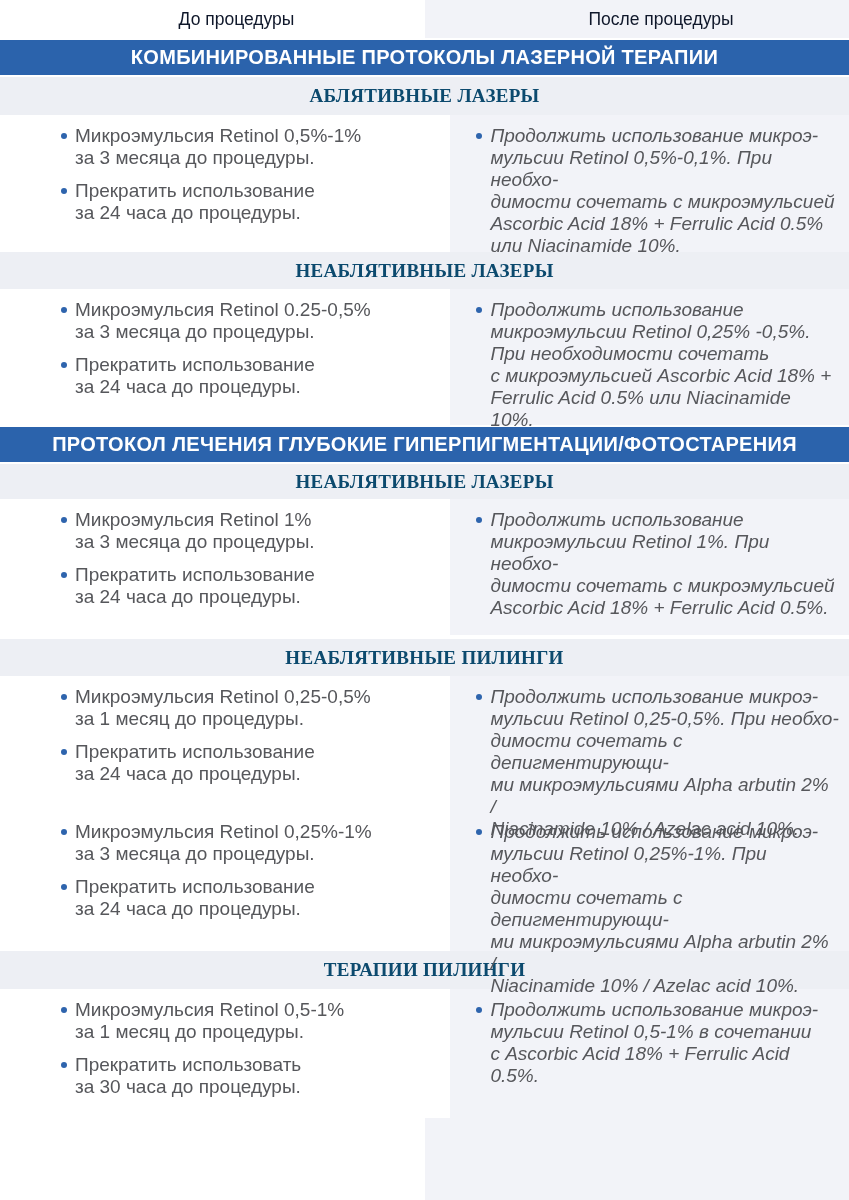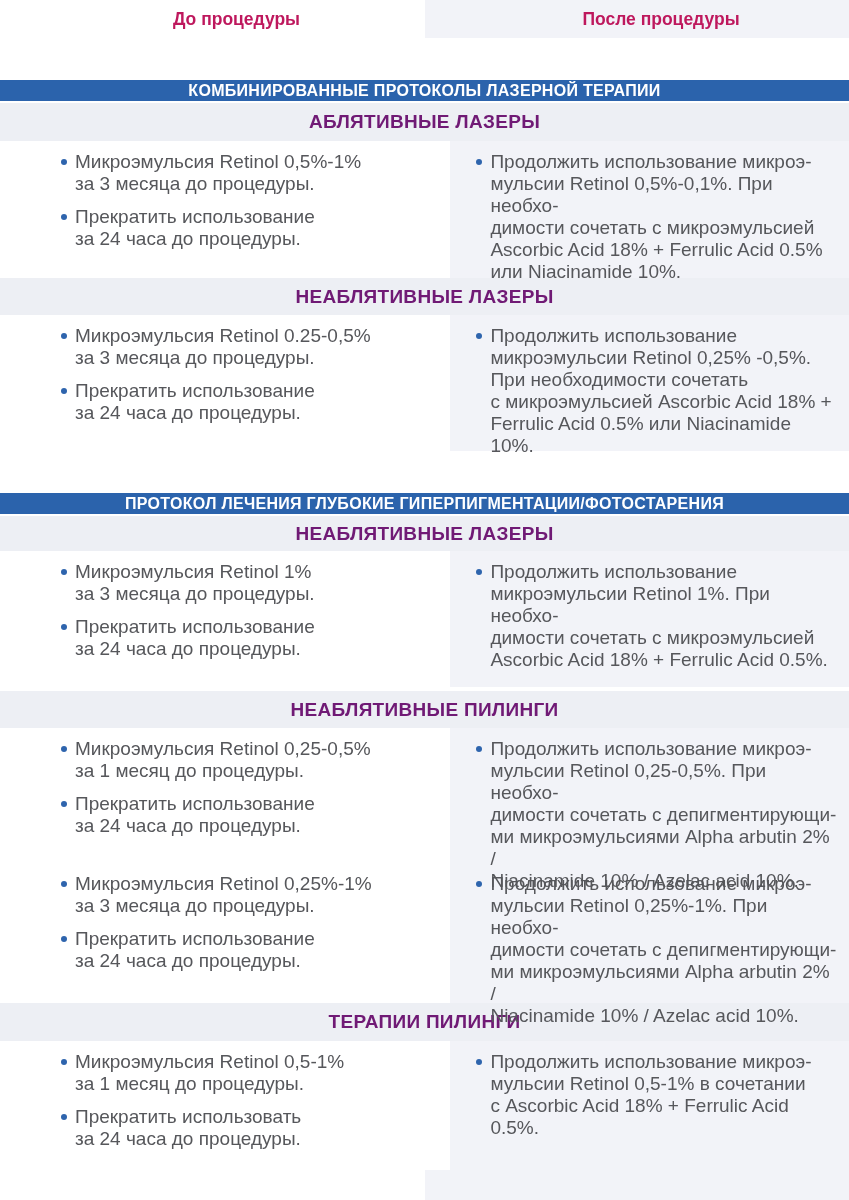--- a/index.html
+++ b/index.html
@@ -9,47 +9,47 @@
     background:#ffffff;
     color:#56575b;
     width:849px; height:1200px; overflow:hidden;
   }
   .page { width:849px; height:1200px; display:flex; flex-direction:column; }
 
   
   .col-headers { display:flex; height:38px; }
   .col-headers .ch {
     width:425px; display:flex; align-items:center; justify-content:center;
-    font-weight:bold; font-size:17.5px; color:#be185d; background:#ffffff;padding-left:48px;
+    font-weight:normal; font-size:17.5px; color:#0f172a; background:#ffffff;padding-left:48px;
   }
   .col-headers .ch.right { width:424px; background:#f2f3f8; }
 
   .sep { height:2px; background:#ffffff; flex:0 0 auto; }
 
   
   .banner {
-    height:21px; background:#2b63ac; color:#ffffff;
+    height:35px; background:#2b63ac; color:#ffffff;
     display:flex; align-items:center; justify-content:center;
-    font-weight:bold; font-size:16px; letter-spacing:0.3px;
-    text-align:center; flex:0 0 auto;margin-top:40px;
+    font-weight:bold; font-size:20px; letter-spacing:0.3px;
+    text-align:center; flex:0 0 auto;
   }
 
   
   .band {
-    background:#edeff4; color:#701a75;
+    background:#edeff4; color:#0c4a6e;
     display:flex; align-items:center; justify-content:center;
     font-weight:bold; font-size:19px; letter-spacing:0.3px;
-    text-align:center; flex:0 0 auto;
+    text-align:center; flex:0 0 auto;font-family:Liberation Serif, serif;
   }
 
   
   .content { display:flex; flex:0 0 auto;gap:48px; }
   .cell { padding-top:10px; }
   .cell.cl { width:425px; background:#ffffff; padding-left:75px; padding-right:18px; }
-  .cell.cr { width:424px; background:#f2f3f8; padding-left:40px; padding-right:10px; }
+  .cell.cr { width:424px; background:#f2f3f8; padding-left:40px; padding-right:10px;font-style:italic; }
 
   .item { position:relative; margin-bottom:11px; }
   .dot {
     position:absolute; left:-14px; top:8px;
     width:6px; height:6px; border-radius:50%; background:#2e64ad;
     display:block;
   }
   .txt {
     display:block; white-space:pre-line;
     font-size:19px; line-height:22px; color:#56575b;
@@ -224,21 +224,21 @@
   <div class="content" style="height:129px">
     <div class="cell cl">
       <div class="item">
         <span class="dot"></span>
         <span class="txt">Микроэмульсия Retinol 0,5-1%
 за 1 месяц до процедуры.</span>
       </div>
       <div class="item">
         <span class="dot"></span>
         <span class="txt">Прекратить использовать
-за 24 часа до процедуры.</span>
+за 30 часа до процедуры.</span>
       </div>
     </div>
     <div class="cell cr">
       <div class="item">
         <span class="dot"></span>
         <span class="txt">Продолжить использование микроэ-
 мульсии Retinol 0,5-1% в сочетании
 с Ascorbic Acid 18% + Ferrulic Acid 0.5%.</span>
       </div>
     </div>

